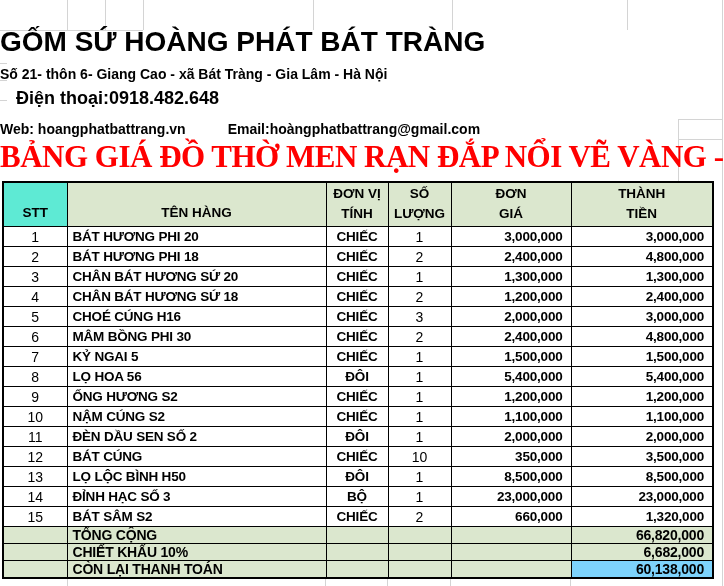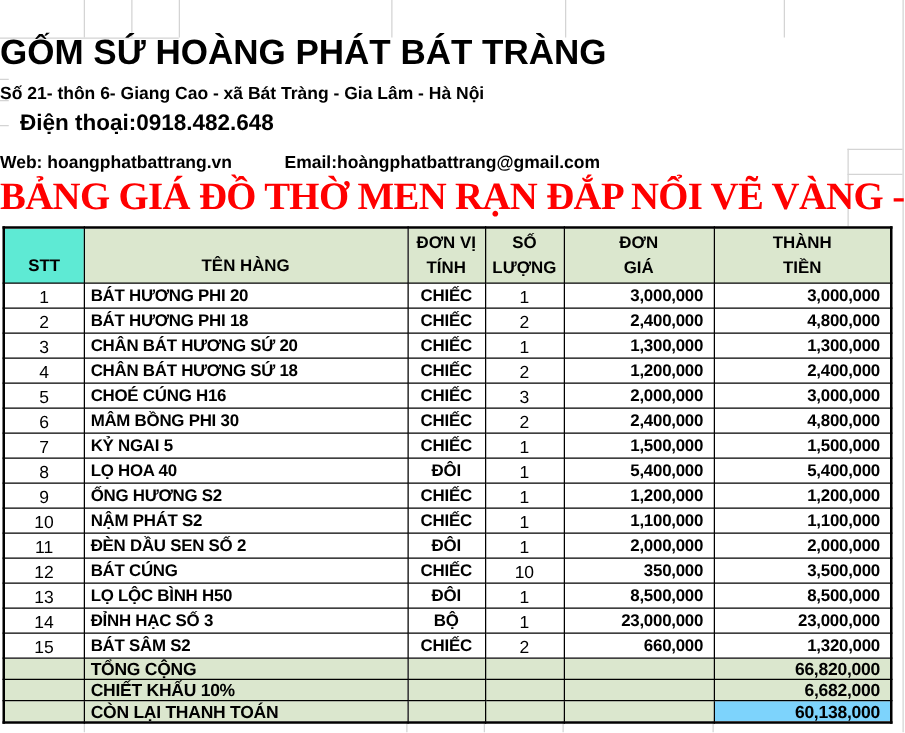--- a/index.html
+++ b/index.html
@@ -179,39 +179,39 @@
       <td class="stt">7</td>
       <td class="name">KỶ NGAI 5</td>
       <td class="unit">CHIẾC</td>
       <td class="qty">1</td>
       <td class="price">1,500,000</td>
       <td class="total">1,500,000</td>
     </tr>
 
     <tr>
       <td class="stt">8</td>
-      <td class="name">LỌ HOA 40</td>
+      <td class="name">LỌ HOA 56</td>
       <td class="unit">ĐÔI</td>
       <td class="qty">1</td>
       <td class="price">5,400,000</td>
       <td class="total">5,400,000</td>
     </tr>
 
     <tr>
       <td class="stt">9</td>
       <td class="name">ỐNG HƯƠNG S2</td>
       <td class="unit">CHIẾC</td>
       <td class="qty">1</td>
       <td class="price">1,200,000</td>
       <td class="total">1,200,000</td>
     </tr>
 
     <tr>
       <td class="stt">10</td>
-      <td class="name">NẬM PHÁT S2</td>
+      <td class="name">NẬM CÚNG S2</td>
       <td class="unit">CHIẾC</td>
       <td class="qty">1</td>
       <td class="price">1,100,000</td>
       <td class="total">1,100,000</td>
     </tr>
 
     <tr>
       <td class="stt">11</td>
       <td class="name">ĐÈN DẦU SEN SỐ 2</td>
       <td class="unit">ĐÔI</td>

